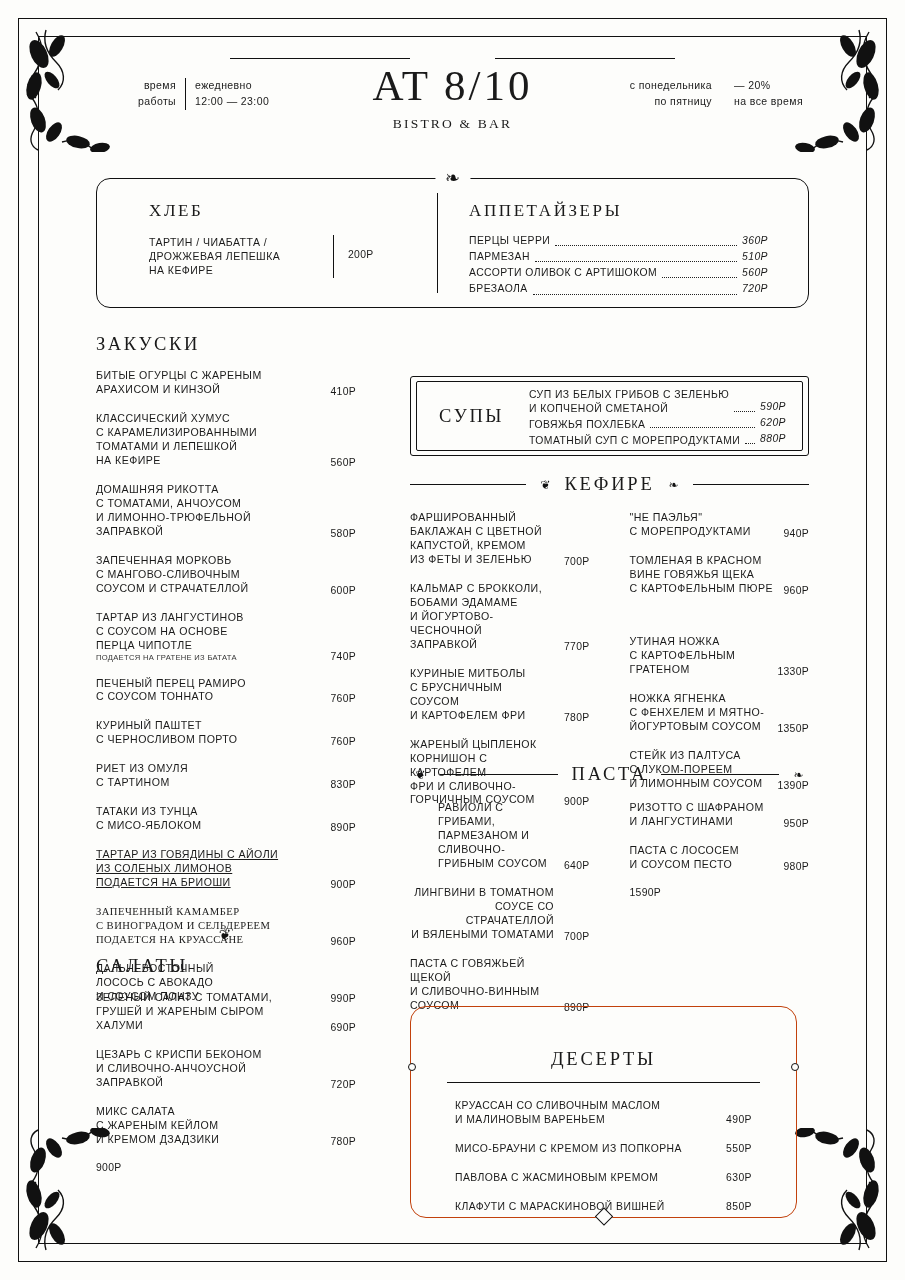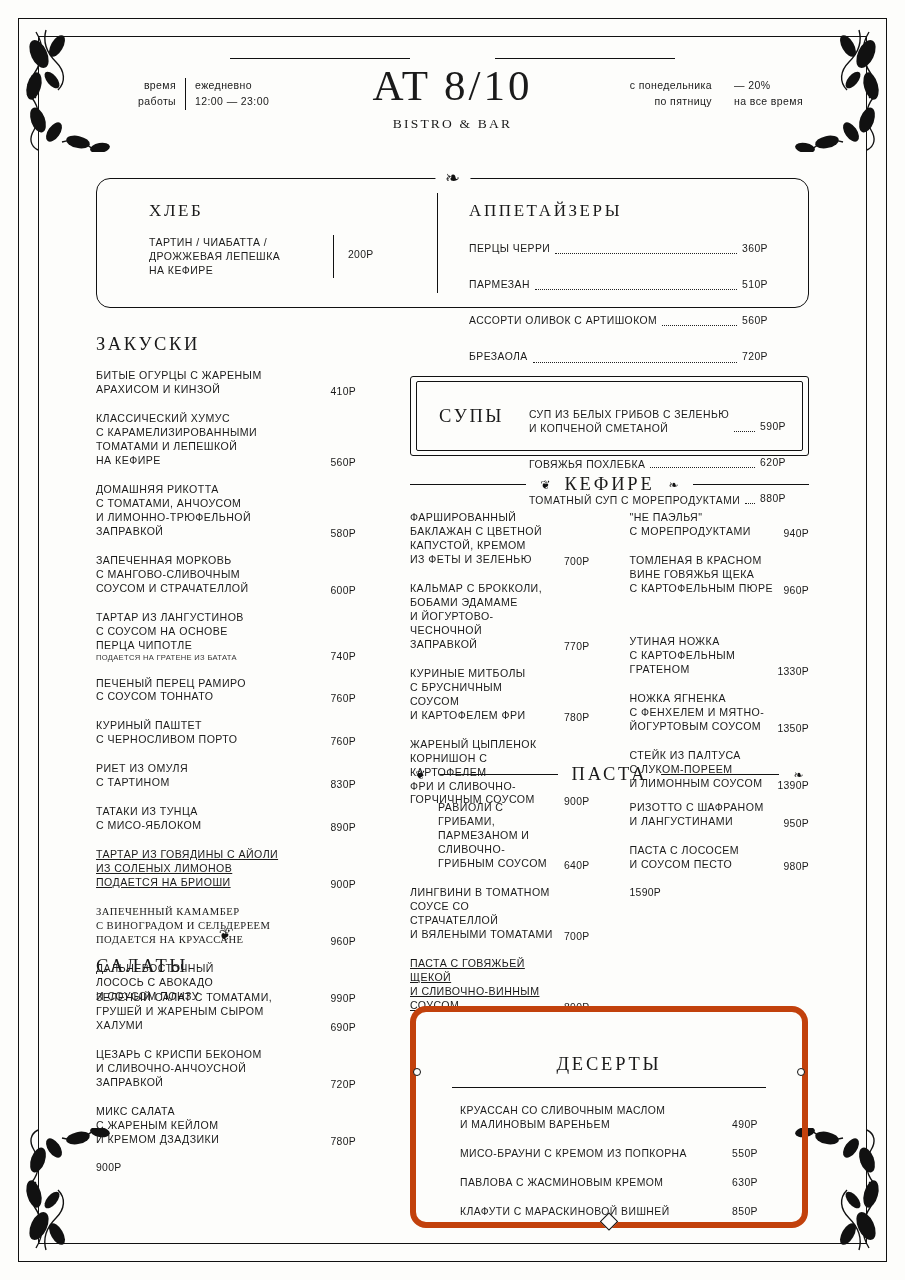--- a/index.html
+++ b/index.html
@@ -158,30 +158,29 @@
   }
 
   
   .row-dots {
     display: flex;
     align-items: flex-end;
     font-size: 10.4px;
     letter-spacing: .45px;
     line-height: 1.55;
     text-transform: uppercase;
-    margin-top: 20px;
   }
   .row-dots .nm { white-space: nowrap; }
   .row-dots .dots {
     flex: 1;
     border-bottom: 1px dotted #222;
     margin: 0 5px 3px 5px;
     height: 7px;
   }
-  .row-dots .pr { white-space: nowrap; }
+  .row-dots .pr { white-space: nowrap; font-style: italic; }
 
   h2.cat {
     font-family: "Liberation Serif", serif;
     font-size: 18.5px;
     letter-spacing: 2.6px;
     margin: 0 0 14px 0;
     font-weight: normal;
   }
 
   .center-cat {
@@ -228,23 +227,23 @@
   .soups .inner {
     position: absolute;
     left: 5px; right: 5px; top: 4px; bottom: 4px;
     border: 1px solid #111;
     border-radius: 2px;
   }
 
   
   .desserts {
     position: absolute;
-    left: 350px; right: 37px; top: 960px;
+    left: 350px; right: 48px; top: 960px;
     height: 210px;
-    border: 6px solid #c2410c;
+    border: 1px solid #c2410c;
     border-radius: 16px;
   }
   .dessert-title {
     text-align: center;
     font-family: "Liberation Serif", serif;
     font-size: 18.5px;
     letter-spacing: 2.8px;
     margin-top: 42px;
   }
   .dessert-line {
@@ -661,28 +660,28 @@
             <div class="grid-item">
               <div style="max-width: 175px; margin-left: 28px;">
                 <div class="mi-name" style="white-space: pre-line;">РАВИОЛИ С ГРИБАМИ,
 ПАРМЕЗАНОМ И СЛИВОЧНО-
 ГРИБНЫМ СОУСОМ</div>
               </div>
               <div class="mi-price">640Р</div>
             </div>
             <div class="grid-item">
               <div style="max-width: 175px;">
-                <div class="mi-name" style="white-space: pre-line;">ЛИНГВИНИ В ТОМАТНОМ
+                <div class="mi-name" style="white-space: pre-line; text-align: right;">ЛИНГВИНИ В ТОМАТНОМ
 СОУСЕ СО СТРАЧАТЕЛЛОЙ
 И ВЯЛЕНЫМИ ТОМАТАМИ</div>
               </div>
               <div class="mi-price">700Р</div>
             </div>
             <div class="grid-item">
-              <div style="max-width: 175px; text-decoration: underline;">
+              <div style="max-width: 175px;">
                 <div class="mi-name" style="white-space: pre-line;">ПАСТА С ГОВЯЖЬЕЙ ЩЕКОЙ
 И СЛИВОЧНО-ВИННЫМ
 СОУСОМ</div>
               </div>
               <div class="mi-price">890Р</div>
             </div>
           </div>
         <div id="pasta-right">
             <div class="grid-item">
               <div style="max-width: 165px;">

